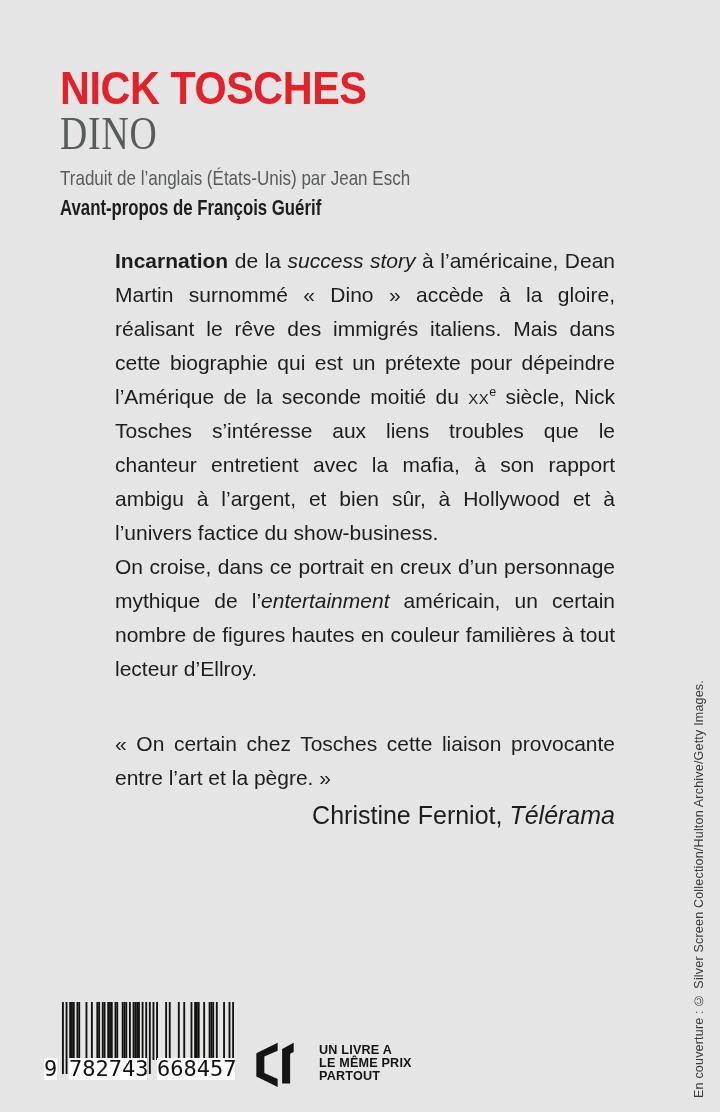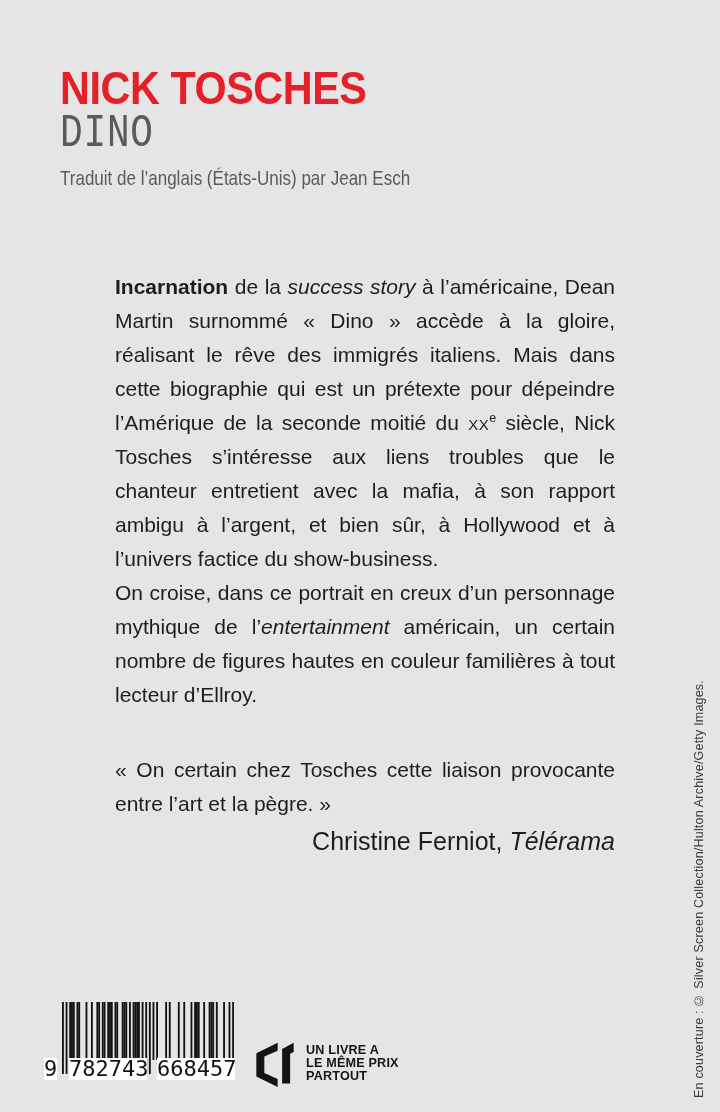--- a/index.html
+++ b/index.html
@@ -23,40 +23,40 @@
   
   .author{
     position:absolute;left:60px;top:64px;
     font-size:47px;font-weight:bold;line-height:1;
     color:var(--accent);
     letter-spacing:-0.5px;
   }
   .author .condense{transform:scaleX(.88);}
   .title{
     position:absolute;left:60px;top:111px;
-    font-family:Liberation Mono, monospace;
+    font-family:Liberation Serif, serif;
     font-size:46px;font-weight:400;line-height:1;
     color:var(--gray);
     letter-spacing:1px;
   }
   .title .condense{transform:scaleX(.82);}
   .translation{
     position:absolute;left:60px;top:165px;
     font-size:21px;color:var(--gray);line-height:1.2;text-align:center;
   }
   .translation .condense{transform:scaleX(.81);}
   .foreword{
     position:absolute;left:60px;top:196px;
     font-size:21.5px;font-weight:bold;color:var(--ink);line-height:1.2;
   }
   .foreword .condense{transform:scaleX(.78);}
 
   
   .blurb{
-    position:absolute;left:115px;top:270px;width:500px;
+    position:absolute;left:115px;top:244px;width:500px;
     font-size:21px;line-height:34px;color:var(--ink);
   }
   .blurb p{text-align:justify;margin:0;}
   .run-bold{font-weight:bold;}
   .run-italic{font-style:italic;}
   .run-smallcaps{font-variant:small-caps;letter-spacing:.5px;}
   .run-sup{font-size:.6em;vertical-align:super;line-height:0;}
   .press-quote{margin-top:41px !important;}
   .attribution{
     text-align:right !important;
@@ -74,21 +74,21 @@
     font-family:"DejaVu Sans Mono",monospace;
     font-size:22px;color:#121210;line-height:1;
     background:#fff;
   }
   .bc-lead{left:-18px;}
   .bc-g1{left:7px;width:78px;text-align:center;}
   .bc-g2{left:95px;width:78px;text-align:right;}
 
   .price-logo{
     position:absolute;left:253px;top:1040px;
-    display:flex;align-items:flex-start;gap:9px;
+    display:flex;align-items:flex-start;gap:22px;
   }
   .price-logo .logo-text{
     margin-top:3px;
     font-size:13px;font-weight:bold;line-height:13px;
     letter-spacing:.2px;color:#161412;
     transform:scaleX(.97);transform-origin:left top;
   }
   .pubinfo{
     position:absolute;left:393px;top:1053px;height:30px;
     display:flex;align-items:center;color:var(--ink);
@@ -121,20 +121,23 @@
 <div class="page">
 
   <div class="author">
     <span class="condense">NICK TOSCHES</span>
   </div>
   <div class="title">
     <span class="condense">DINO</span>
   </div>
   <div class="translation">
     <span class="condense">Traduit de l’anglais (États-Unis) par Jean Esch</span>
+  </div>
+  <div class="foreword">
+    <span class="condense">Avant-propos de François Guérif</span>
   </div>
 
   <div class="blurb">
     <p><span class="run-bold">Incarnation</span><span> de la </span><span class="run-italic">success story</span><span> à l’américaine, Dean Martin surnommé « Dino » accède à la gloire, réalisant le rêve des immigrés italiens. Mais dans cette biographie qui est un prétexte pour dépeindre l’Amérique de la seconde moitié du </span><span class="run-smallcaps">xx</span><span class="run-sup">e</span><span> siècle, Nick Tosches s’intéresse aux liens troubles que le chanteur entretient avec la mafia, à son rapport ambigu à l’argent, et bien sûr, à Hollywood et à l’univers factice du show-business.</span></p>
     <p><span>On croise, dans ce portrait en creux d’un personnage mythique de l’</span><span class="run-italic">entertainment</span><span> américain, un certain nombre de figures hautes en couleur familières à tout lecteur d’Ellroy.</span></p>
     <p class="press-quote">« On certain chez Tosches cette liaison provocante entre l’art et la pègre. »</p>
     <p class="attribution"><span>Christine Ferniot, </span><span class="run-italic">Télérama</span></p>
   </div>
 
   <div class="barcode">

